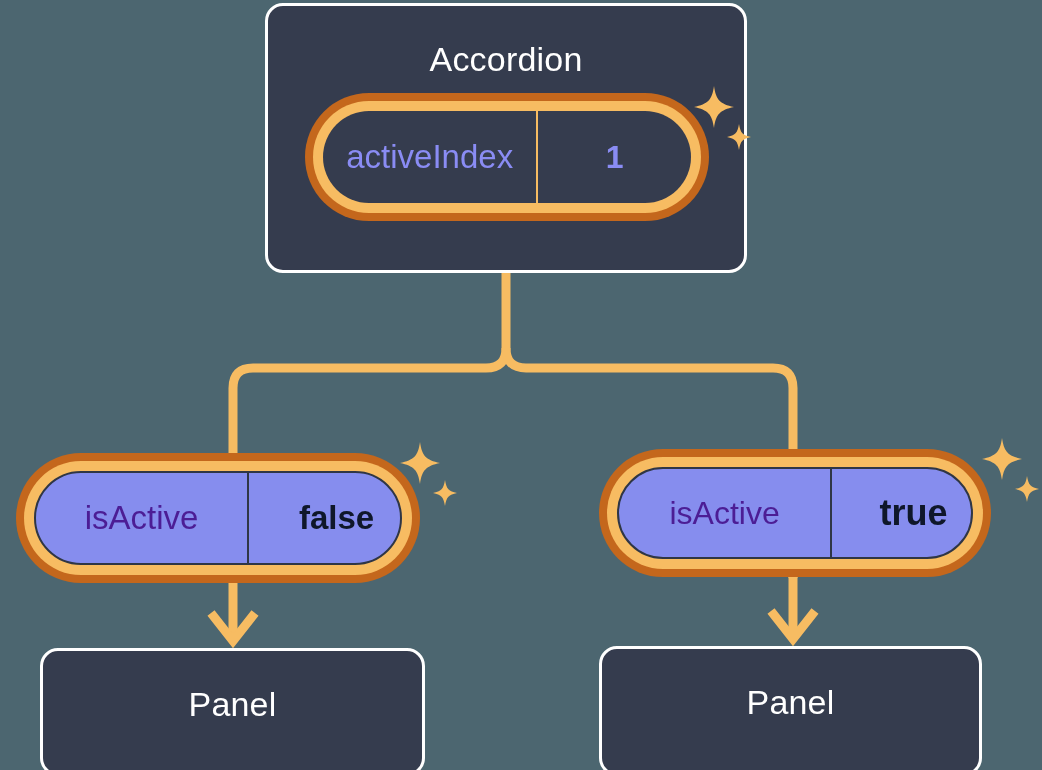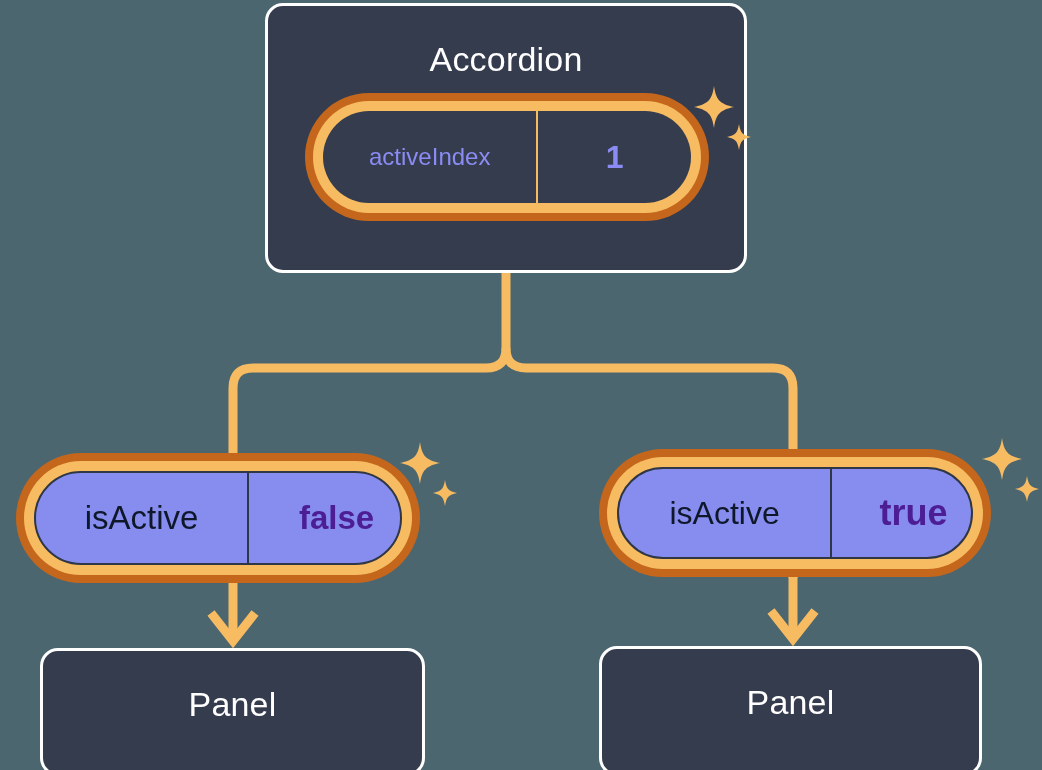--- a/index.html
+++ b/index.html
@@ -89,22 +89,22 @@
   .pill-dark .pill-key{color:#8a8cf4;}
   .pill-dark .pill-val{color:#8a8cf4;}
   .pill-dark .pill-divider{background:#f7bc62;}
 
   
   .pill-purple .pill-face{
     background:#868dee;
     border:2px solid #2f3645;
     border-radius:999px;
   }
-  .pill-purple .pill-key{color:#0f172a;}
-  .pill-purple .pill-val{color:#4c1d95;padding-left:24px;}
+  .pill-purple .pill-key{color:#4c1d95;}
+  .pill-purple .pill-val{color:#0f172a;padding-left:24px;}
   .pill-purple .pill-divider{background:#2f3645;}
 
   
   .sparkles{position:absolute;z-index:6;pointer-events:none;}
 </style>
 </head>
 <body>
 
 <div id="stage">
 
@@ -130,21 +130,21 @@
   </svg>
 
   <div class="node-box" style="left:265px;top:3px;width:482px;height:270px;">
     <div class="node-title" style="top:34px;">Accordion</div>
   </div>
 
   <div class="pill pill-dark" style="left:305px;top:93px;width:404px;height:128px;">
     <div class="pill-ring">
       <div class="pill-ring-inner">
         <div class="pill-face">
-          <div class="pill-cell pill-key" style="width:58%;font-size:24px;">activeIndex</div>
+          <div class="pill-cell pill-key" style="width:58%;font-size:33px;">activeIndex</div>
           <div class="pill-divider"></div>
           <div class="pill-cell pill-val" style="font-size:32px;">1</div>
         </div>
       </div>
     </div>
   </div>
 
   <div class="sparkles" style="left:690px;top:84px;width:64px;height:72px;">
     <svg viewBox="0 0 64 72" width="64" height="72">
       <path d="M24,2 C26,16 30,20 44,23 C30,26 26,30 24,44 C22,30 18,26 4,23 C18,20 22,16 24,2 Z" fill="#f7bc62"></path>

